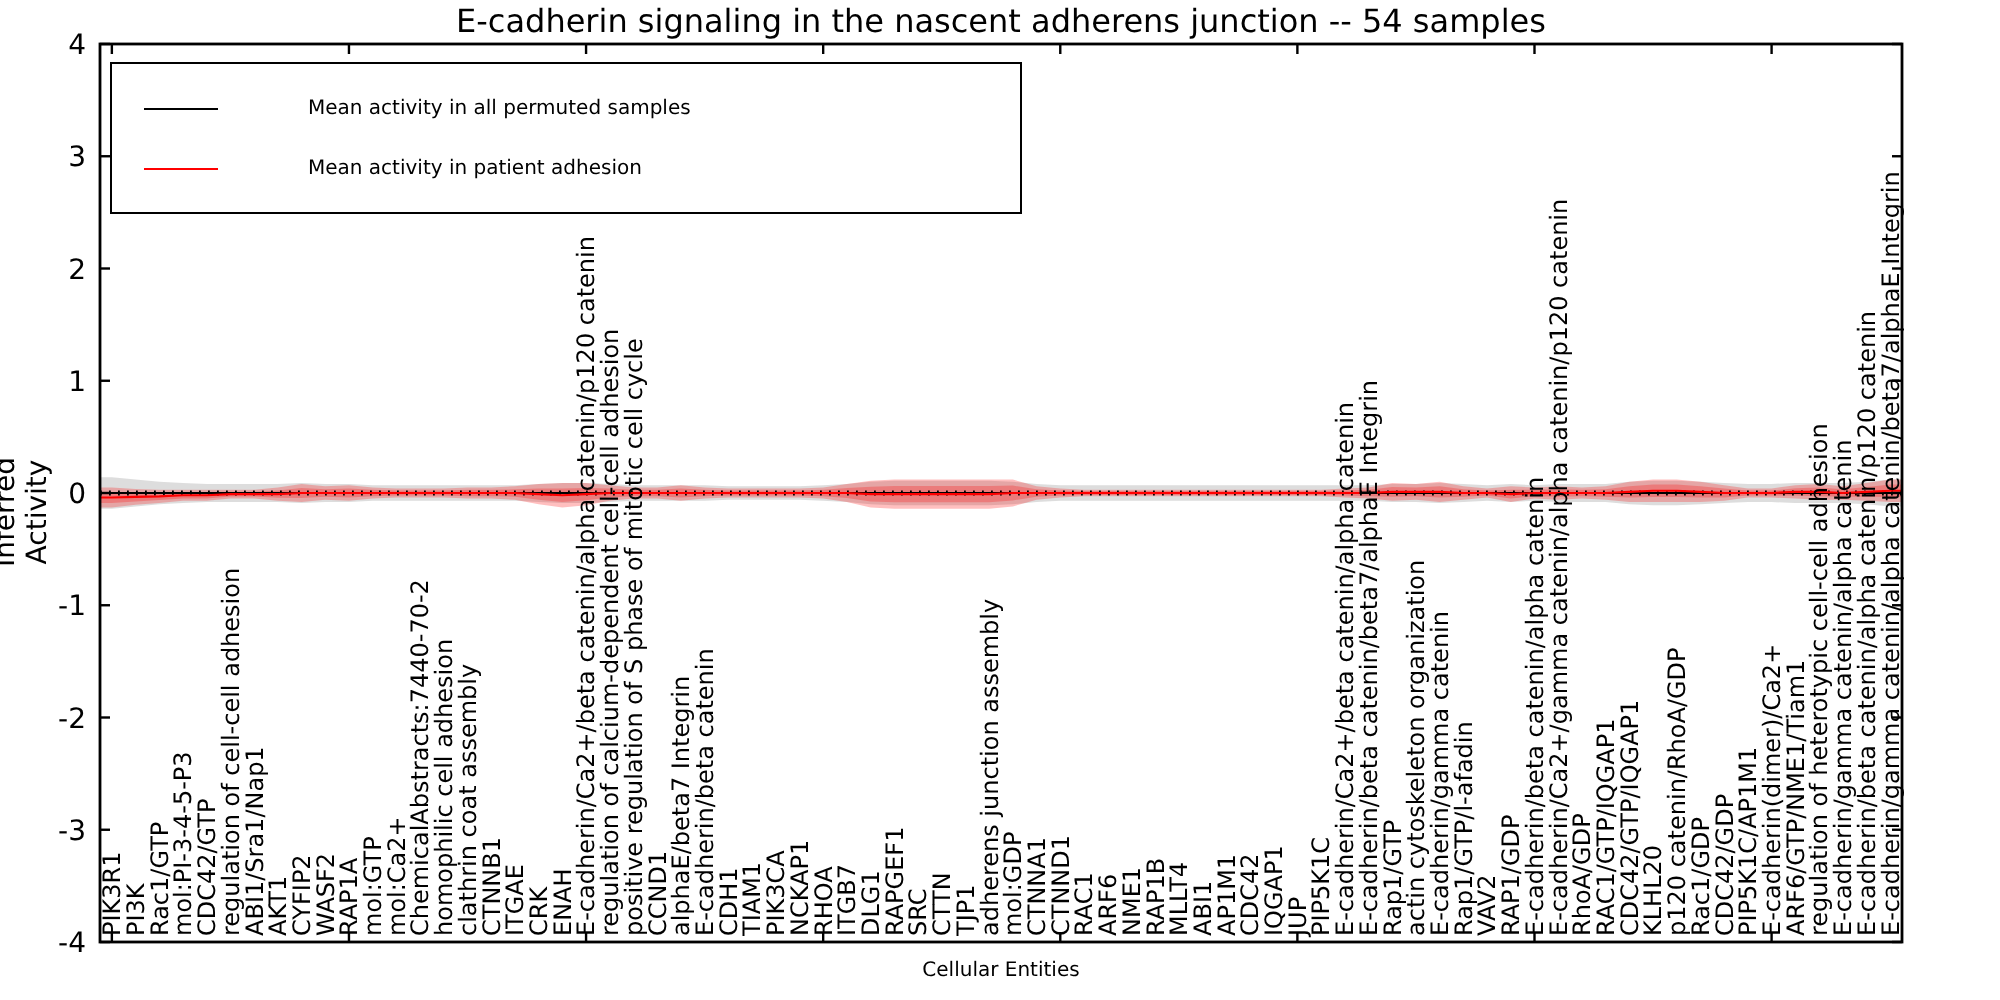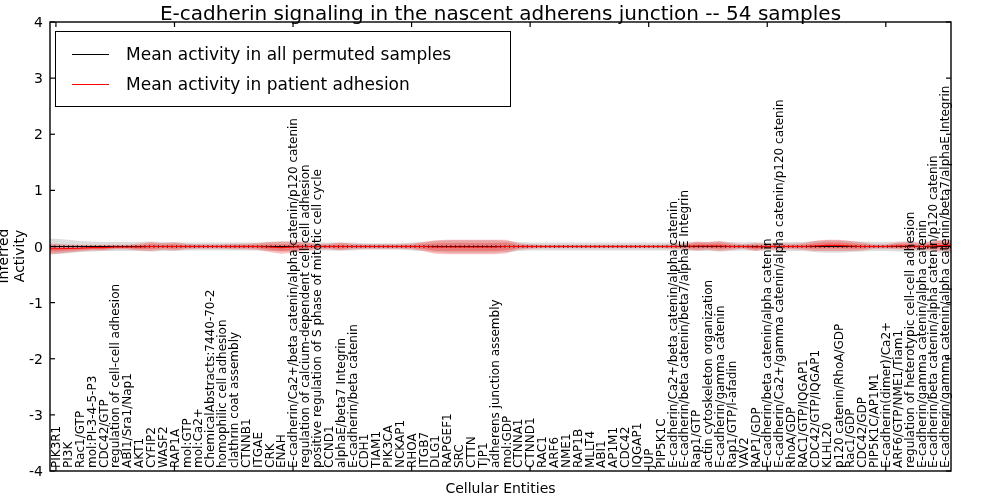--- a/index.html
+++ b/index.html
@@ -1,29 +1,29 @@
 <!DOCTYPE html>
 <html><head>
 <meta charset="utf-8">
 <style>
   html,body{margin:0;padding:0;background:#fff;}
   .fig{position:relative;width:1000px;height:500px;background:#ffffff;overflow:hidden;
        font-family:"DejaVu Sans","Liberation Sans",sans-serif;color:#000;}
   .title{position:absolute;left:50px;top:1px;width:901px;text-align:center;
-         font-size:20px;}
-  .xlabel{position:absolute;left:50px;top:480px;width:901px;text-align:center;font-size:14px;}
+         font-size:16px;}
+  .xlabel{position:absolute;left:50px;top:480px;width:901px;text-align:center;font-size:10px;}
   .ylabel{position:absolute;left:-44px;top:240px;width:110px;text-align:center;font-size:14px;
           transform:rotate(-90deg);}
   svg.plot{position:absolute;left:0;top:0;}
   .legend{position:absolute;left:55px;top:31px;width:456px;box-sizing:border-box;
           background:#ffffff;border:1.3px solid #000;padding:7px 12px 7px 16px;}
   .legend-row{display:flex;align-items:center;height:30px;}
   .legend-line{display:inline-block;width:37px;height:0;border-top-width:1.6px;border-top-style:solid;
                margin-right:17px;flex:0 0 auto;}
-  .legend-label{font-size:17px;white-space:nowrap;}
+  .legend-label{font-size:10px;white-space:nowrap;margin-left:28px;}
 </style>
 </head>
 <body>
 
 <div class="fig">
   <div class="title">E-cadherin signaling in the nascent adherens junction -- 54 samples</div>
   <svg class="plot" id="plot-svg" width="1000" height="500">
       <g>
         <polygon points="50,238.6425 55.92763157894737,238.6425 67.78289473684211,239.765 79.63815789473685,240.88750000000002 91.49342105263158,241.44875000000002 103.34868421052632,242.01 115.20394736842105,242.01 127.05921052631578,242.01 138.91447368421052,242.01 150.76973684210526,241.44875000000002 162.625,242.01 174.48026315789474,242.01 186.33552631578948,242.57125 198.1907894736842,242.57125 210.04605263157893,242.57125 221.90131578947367,242.57125 233.7565789473684,242.57125 245.61184210526315,242.57125 257.4671052631579,242.57125 269.3223684210526,242.01 281.1776315789474,241.44875000000002 293.0328947368421,241.44875000000002 304.8881578947368,242.01 316.74342105263156,242.57125 328.5986842105263,242.57125 340.45394736842104,242.57125 352.3092105263158,242.57125 364.1644736842105,243.13250000000002 376.01973684210526,243.13250000000002 387.875,243.13250000000002 399.73026315789474,243.13250000000002 411.5855263157895,242.57125 423.4407894736842,242.01 435.2960526315789,240.88750000000002 447.15131578947364,240.32625 459.0065789473684,240.32625 470.8618421052631,240.32625 482.71710526315786,240.32625 494.5723684210526,240.32625 506.42763157894734,240.88750000000002 518.2828947368421,242.01 530.1381578947369,242.57125 541.9934210526316,242.57125 553.8486842105262,242.57125 565.703947368421,242.57125 577.5592105263157,242.57125 589.4144736842105,242.57125 601.2697368421052,242.57125 613.125,242.57125 624.9802631578947,242.57125 636.8355263157895,242.57125 648.6907894736842,242.57125 660.546052631579,242.57125 672.4013157894736,242.57125 684.2565789473684,242.57125 696.1118421052631,242.01 707.9671052631579,242.01 719.8223684210526,241.44875000000002 731.6776315789473,242.01 743.5328947368421,242.57125 755.3881578947368,242.01 767.2434210526316,242.57125 779.0986842105262,242.01 790.953947368421,242.01 802.8092105263157,242.01 814.6644736842105,240.88750000000002 826.5197368421052,240.32625 838.375,240.32625 850.2302631578947,240.88750000000002 862.0855263157895,241.44875000000002 873.9407894736842,242.01 885.796052631579,242.01 897.6513157894736,241.44875000000002 909.5065789473683,241.44875000000002 921.3618421052631,241.44875000000002 933.2171052631578,240.88750000000002 945.0723684210526,239.765 951,239.765 951,253.235 945.0723684210526,253.235 933.2171052631578,252.1125 921.3618421052631,251.55124999999998 909.5065789473683,251.55124999999998 897.6513157894736,251.55124999999998 885.796052631579,250.99 873.9407894736842,250.99 862.0855263157895,251.55124999999998 850.2302631578947,252.1125 838.375,252.67374999999998 826.5197368421052,252.67374999999998 814.6644736842105,252.1125 802.8092105263157,250.99 790.953947368421,250.99 779.0986842105262,250.99 767.2434210526316,250.42874999999998 755.3881578947368,250.99 743.5328947368421,250.42874999999998 731.6776315789473,250.99 719.8223684210526,251.55124999999998 707.9671052631579,250.99 696.1118421052631,250.99 684.2565789473684,250.42874999999998 672.4013157894736,250.42874999999998 660.546052631579,250.42874999999998 648.6907894736842,250.42874999999998 636.8355263157895,250.42874999999998 624.9802631578947,250.42874999999998 613.125,250.42874999999998 601.2697368421052,250.42874999999998 589.4144736842105,250.42874999999998 577.5592105263157,250.42874999999998 565.703947368421,250.42874999999998 553.8486842105262,250.42874999999998 541.9934210526316,250.42874999999998 530.1381578947369,250.42874999999998 518.2828947368421,250.99 506.42763157894734,252.1125 494.5723684210526,252.67374999999998 482.71710526315786,252.67374999999998 470.8618421052631,252.67374999999998 459.0065789473684,252.67374999999998 447.15131578947364,252.67374999999998 435.2960526315789,252.1125 423.4407894736842,250.99 411.5855263157895,250.42874999999998 399.73026315789474,249.8675 387.875,249.8675 376.01973684210526,249.8675 364.1644736842105,249.8675 352.3092105263158,250.42874999999998 340.45394736842104,250.42874999999998 328.5986842105263,250.42874999999998 316.74342105263156,250.42874999999998 304.8881578947368,250.99 293.0328947368421,251.55124999999998 281.1776315789474,251.55124999999998 269.3223684210526,250.99 257.4671052631579,250.42874999999998 245.61184210526315,250.42874999999998 233.7565789473684,250.42874999999998 221.90131578947367,250.42874999999998 210.04605263157893,250.42874999999998 198.1907894736842,250.42874999999998 186.33552631578948,250.42874999999998 174.48026315789474,250.99 162.625,250.99 150.76973684210526,251.55124999999998 138.91447368421052,250.99 127.05921052631578,250.99 115.20394736842105,250.99 103.34868421052632,250.99 91.49342105263158,251.55124999999998 79.63815789473685,252.1125 67.78289473684211,253.235 55.92763157894737,254.35750000000002 50,254.35750000000002" fill="#bbbbbb" fill-opacity="0.5" stroke="none"></polygon>
         <polygon points="50,243.69375000000002 55.92763157894737,243.69375000000002 67.78289473684211,244.53562499999998 79.63815789473685,244.81625 91.49342105263158,244.81625 103.34868421052632,244.81625 115.20394736842105,244.81625 127.05921052631578,244.81625 138.91447368421052,243.69375000000002 150.76973684210526,242.01 162.625,243.13250000000002 174.48026315789474,242.57125 186.33552631578948,243.69375000000002 198.1907894736842,244.255 210.04605263157893,244.255 221.90131578947367,244.255 233.7565789473684,243.69375000000002 245.61184210526315,243.69375000000002 257.4671052631579,243.13250000000002 269.3223684210526,242.01 281.1776315789474,241.44875000000002 293.0328947368421,241.44875000000002 304.8881578947368,242.57125 316.74342105263156,243.69375000000002 328.5986842105263,243.69375000000002 340.45394736842104,242.57125 352.3092105263158,243.69375000000002 364.1644736842105,244.255 376.01973684210526,244.255 387.875,244.255 399.73026315789474,244.255 411.5855263157895,243.69375000000002 423.4407894736842,242.01 435.2960526315789,240.32625 447.15131578947364,239.765 459.0065789473684,239.765 470.8618421052631,239.765 482.71710526315786,239.765 494.5723684210526,239.765 506.42763157894734,239.765 518.2828947368421,243.13250000000002 530.1381578947369,244.255 541.9934210526316,244.81625 553.8486842105262,244.81625 565.703947368421,244.81625 577.5592105263157,244.81625 589.4144736842105,244.81625 601.2697368421052,244.81625 613.125,244.81625 624.9802631578947,244.81625 636.8355263157895,244.81625 648.6907894736842,244.81625 660.546052631579,244.81625 672.4013157894736,244.255 684.2565789473684,243.69375000000002 696.1118421052631,241.44875000000002 707.9671052631579,242.01 719.8223684210526,240.88750000000002 731.6776315789473,243.13250000000002 743.5328947368421,244.255 755.3881578947368,243.13250000000002 767.2434210526316,243.69375000000002 779.0986842105262,243.13250000000002 790.953947368421,243.69375000000002 802.8092105263157,243.13250000000002 814.6644736842105,240.88750000000002 826.5197368421052,239.765 838.375,239.765 850.2302631578947,240.88750000000002 862.0855263157895,242.57125 873.9407894736842,244.255 885.796052631579,244.255 897.6513157894736,242.57125 909.5065789473683,242.01 921.3618421052631,243.13250000000002 933.2171052631578,241.44875000000002 945.0723684210526,239.765 951,239.765 951,250.99 945.0723684210526,250.99 933.2171052631578,250.42874999999998 921.3618421052631,249.8675 909.5065789473683,249.8675 897.6513157894736,249.30624999999998 885.796052631579,248.745 873.9407894736842,248.745 862.0855263157895,250.42874999999998 850.2302631578947,250.99 838.375,250.99 826.5197368421052,250.99 814.6644736842105,250.99 802.8092105263157,249.8675 790.953947368421,249.30624999999998 779.0986842105262,249.8675 767.2434210526316,249.30624999999998 755.3881578947368,250.99 743.5328947368421,248.745 731.6776315789473,249.8675 719.8223684210526,250.99 707.9671052631579,249.8675 696.1118421052631,250.42874999999998 684.2565789473684,249.30624999999998 672.4013157894736,248.745 660.546052631579,248.18374999999997 648.6907894736842,248.18374999999997 636.8355263157895,248.18374999999997 624.9802631578947,248.18374999999997 613.125,248.18374999999997 601.2697368421052,248.18374999999997 589.4144736842105,248.18374999999997 577.5592105263157,248.18374999999997 565.703947368421,248.18374999999997 553.8486842105262,248.18374999999997 541.9934210526316,248.18374999999997 530.1381578947369,248.745 518.2828947368421,249.8675 506.42763157894734,253.235 494.5723684210526,254.35750000000002 482.71710526315786,254.35750000000002 470.8618421052631,254.35750000000002 459.0065789473684,254.35750000000002 447.15131578947364,254.35750000000002 435.2960526315789,253.79625 423.4407894736842,250.99 411.5855263157895,249.30624999999998 399.73026315789474,248.745 387.875,248.745 376.01973684210526,248.745 364.1644736842105,248.745 352.3092105263158,249.30624999999998 340.45394736842104,250.42874999999998 328.5986842105263,249.30624999999998 316.74342105263156,249.30624999999998 304.8881578947368,250.42874999999998 293.0328947368421,252.67374999999998 281.1776315789474,253.79625 269.3223684210526,252.1125 257.4671052631579,249.8675 245.61184210526315,249.30624999999998 233.7565789473684,249.30624999999998 221.90131578947367,248.745 210.04605263157893,248.745 198.1907894736842,248.745 186.33552631578948,249.30624999999998 174.48026315789474,250.42874999999998 162.625,249.8675 150.76973684210526,250.99 138.91447368421052,250.42874999999998 127.05921052631578,249.30624999999998 115.20394736842105,249.30624999999998 103.34868421052632,250.42874999999998 91.49342105263158,250.42874999999998 79.63815789473685,251.55124999999998 67.78289473684211,252.393125 55.92763157894737,253.79625 50,253.79625" fill="#ff0000" fill-opacity="0.25" stroke="none"></polygon>

